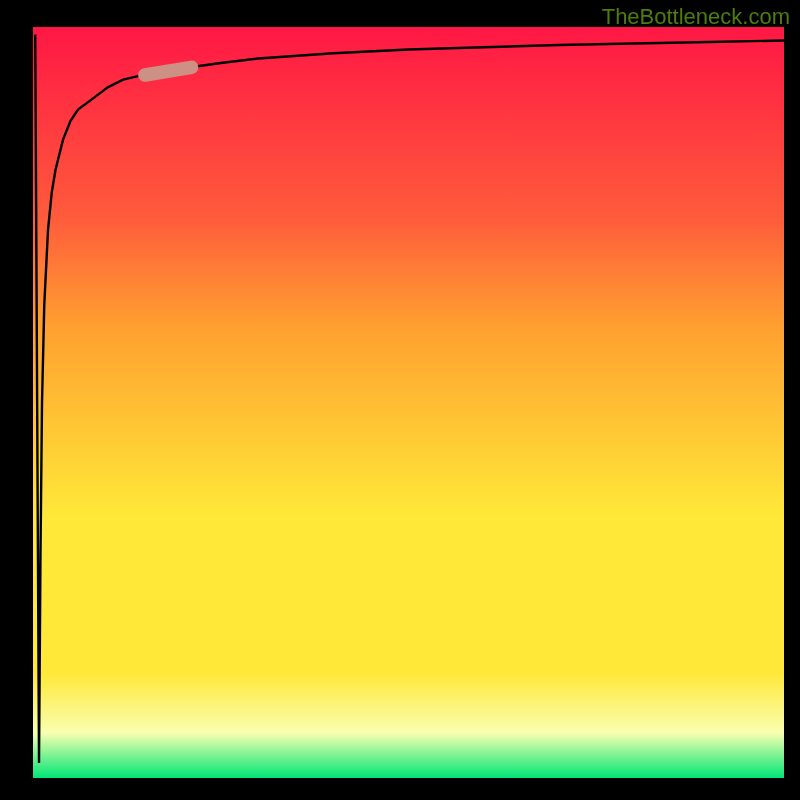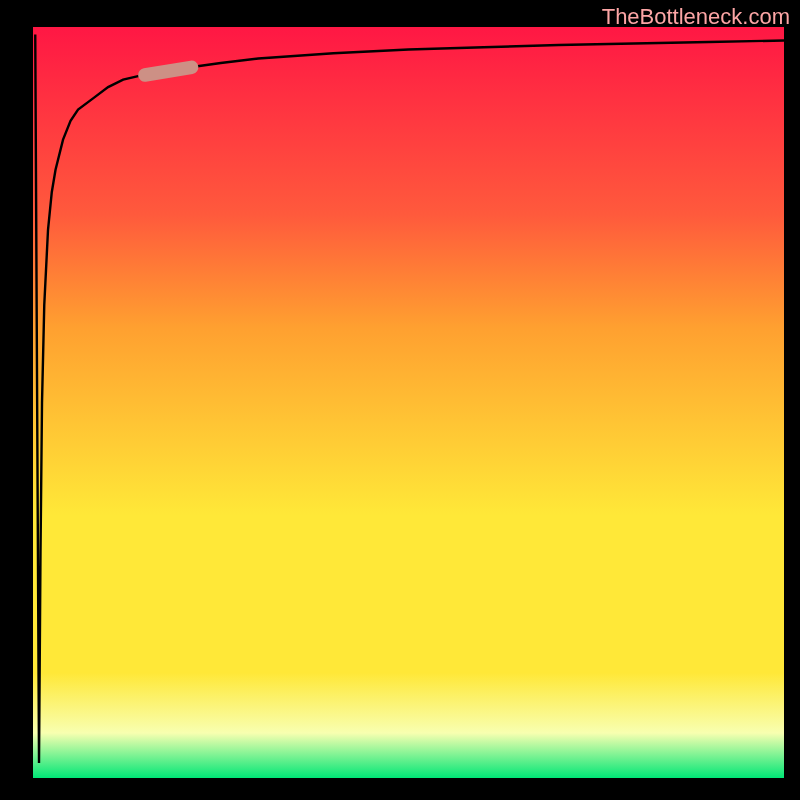--- a/index.html
+++ b/index.html
@@ -8,21 +8,21 @@
     height: 800px;
     background: #000;
     font-family: Arial, Helvetica, sans-serif;
     position: relative;
     overflow: hidden;
   }
   .watermark {
     position: absolute;
     top: 4px;
     right: 10px;
-    color: #fca5a5;
+    color: #4d7c0f;
     font-size: 22px;
     z-index: 10;
   }
   .plot-area {
     position: absolute;
     left: 33px;
     top: 27px;
     width: 751px;   
     height: 751px;  
     overflow: hidden;

